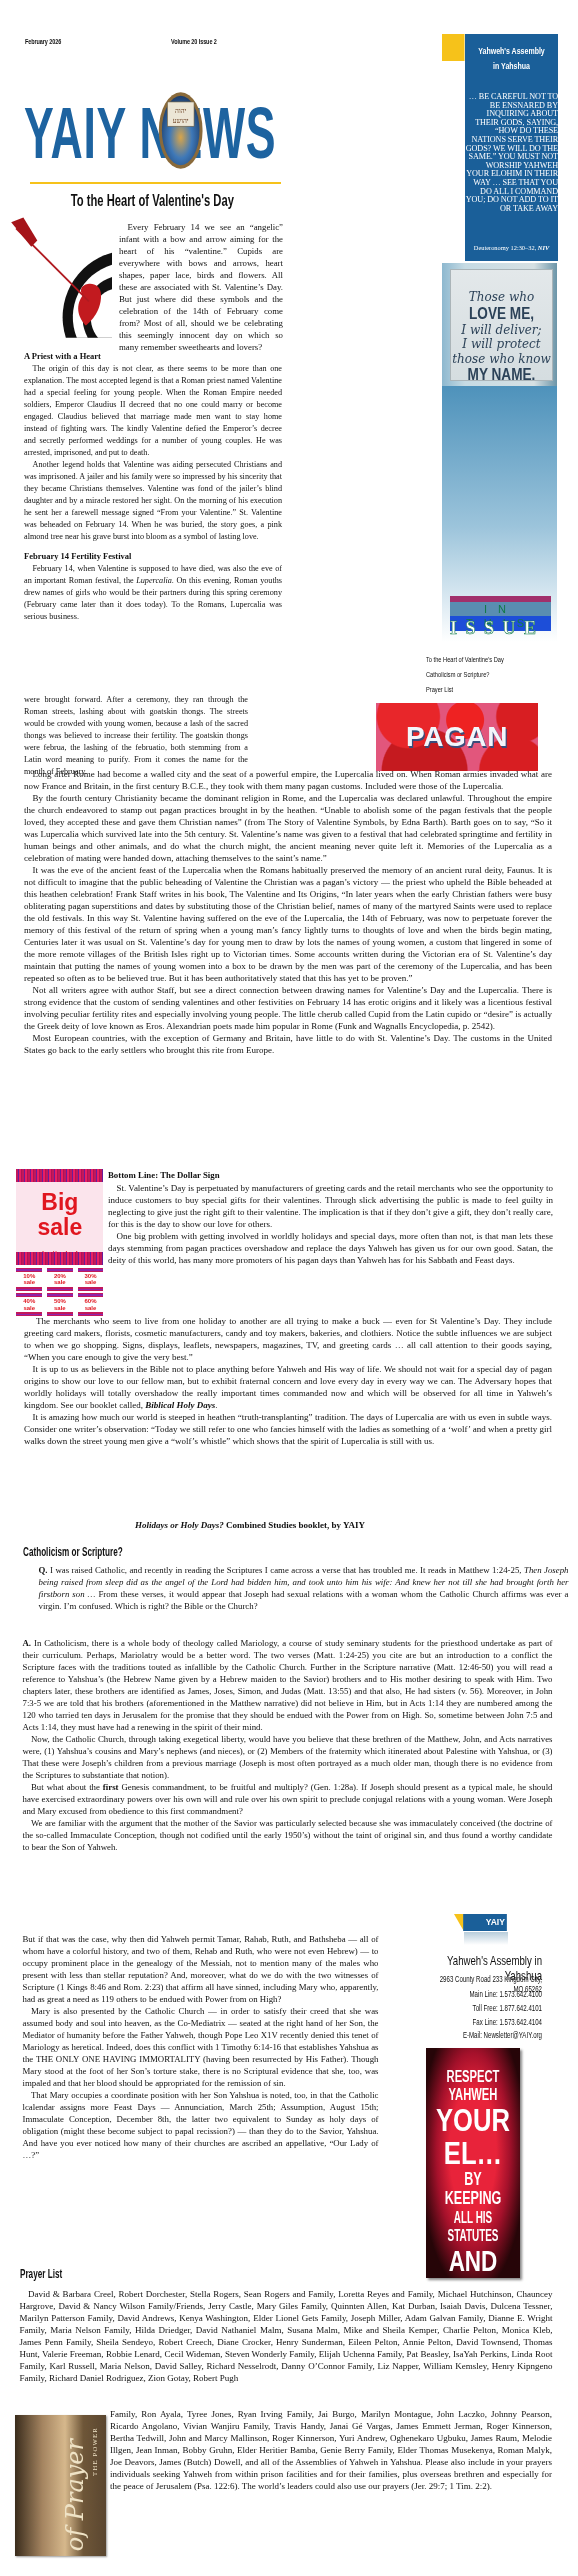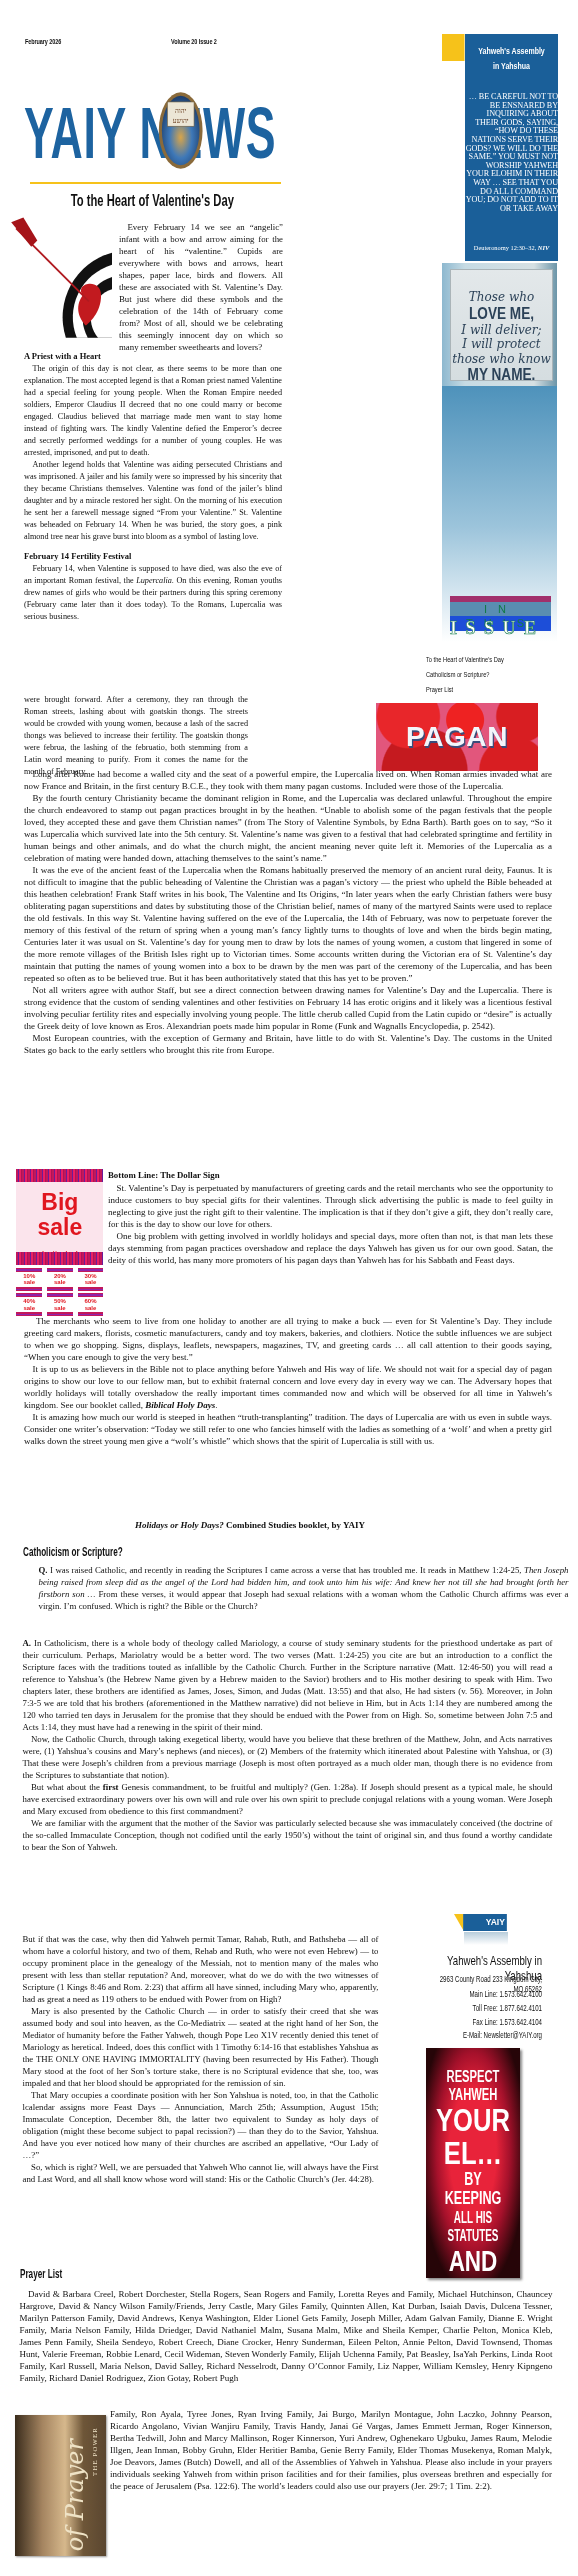--- a/index.html
+++ b/index.html
@@ -171,21 +171,20 @@
   <p class="p" style="font-size:8.8px; line-height:12px;"><b>A.</b><span> In Catholicism, there is a whole body of theology called Mariology, a course of study seminary students for the priesthood undertake as part of their curriculum.  Perhaps, Mariolatry would be a better word.  The two verses (Matt. 1:24-25) you cite are but an introduction to a conflict the Scripture faces with the traditions touted as infallible by the Catholic Church.  Further in the Scripture narrative (Matt. 12:46-50) you will read a reference to Yahshua’s (the Hebrew Name given by a Hebrew maiden to the Savior) brothers and to His mother desiring to speak with Him.  Two chapters later, these brothers are identified as James, Joses, Simon, and Judas (Matt. 13:55) and that also, He had sisters (v. 56).  Moreover, in John 7:3-5 we are told that his brothers (aforementioned in the Matthew narrative) did not believe in Him, but in Acts 1:14 they are numbered among the 120 who tarried ten days in Jerusalem for the promise that they should be endued with the Power from on High.  So, sometime between John 7:5 and Acts 1:14, they must have had a renewing in the spirit of their mind.</span></p>
   <p class="p ind" style="font-size:8.8px; line-height:12px;">Now, the Catholic Church, through taking exegetical liberty, would have you believe that these brethren of the Matthew, John, and Acts narratives were, (1) Yahshua’s cousins and Mary’s nephews (and nieces), or (2) Members of the fraternity which itinerated about Palestine with Yahshua, or (3) That these were Joseph’s children from a previous marriage (Joseph is most often portrayed as a much older man, though there is no evidence from the Scriptures to substantiate that notion).</p>
   <p class="p ind" style="font-size:8.8px; line-height:12px;"><span>But what about the </span><b>first</b><span> Genesis commandment, to be fruitful and multiply? (Gen. 1:28a).  If Joseph should present as a typical male, he should have exercised extraordinary powers over his own will and rule over his own spirit to preclude conjugal relations with a young woman.  Were Joseph and Mary excused from obedience to this first commandment?</span></p>
   <p class="p ind" style="font-size:8.8px; line-height:12px;">We are familiar with the argument that the mother of the Savior was particularly selected because she was immaculately conceived (the doctrine of the so-called Immaculate Conception, though not codified until the early 1950’s) without the taint of original sin, and thus found a worthy candidate to bear the Son of Yahweh.</p>
 </div>
 
 <div class="abs" style="left:22.5px; top:1913px; width:356px;margin-top:20px;">
   <p class="p" style="font-size:8.8px; line-height:12px;">But if that was the case, why then did Yahweh permit Tamar, Rahab, Ruth, and Bathsheba — all of whom have a colorful history, and two of them, Rehab and Ruth, who were not even Hebrew) — to occupy prominent place in the genealogy of the Messiah, not to mention many of the males who present with less than stellar reputation?  And, moreover, what do we do with the two witnesses of Scripture (1 Kings 8:46 and Rom. 2:23) that affirm all have sinned, including Mary who, apparently, had as great a need as 119 others to be endued with Power from on High?</p>
   <p class="p ind" style="font-size:8.8px; line-height:12px;">Mary is also presented by the Catholic Church — in order to satisfy their creed that she was assumed body and soul into heaven, as the Co-Mediatrix — seated at the right hand of her Son, the Mediator of humanity before the Father Yahweh, though Pope Leo X1V recently denied this tenet of Mariology as heretical.  Indeed, does this conflict with 1 Timothy 6:14-16 that establishes Yahshua as the THE ONLY ONE HAVING IMMORTALITY (having been resurrected by His Father).   Though Mary stood at the foot of her Son’s torture stake, there is no Scriptural evidence that she, too, was impaled and that her blood should be appropriated for the remission of sin.</p>
   <p class="p ind" style="font-size:8.8px; line-height:12px;">That Mary occupies a coordinate position with her Son Yahshua is noted, too, in that the Catholic lcalendar assigns more Feast Days — Annunciation, March 25th; Assumption, August 15th; Immaculate Conception, December 8th, the latter two equivalent to Sunday as holy days of obligation (might these become subject to papal recission?) — than they do to the Savior, Yahshua.   And have you ever noticed how many of their churches are ascribed an appellative, “Our Lady of …?”</p>
-  <p class="p ind" style="font-size:8.8px; line-height:12px;">So, which is right?  Well, we are persuaded that Yahweh Who cannot lie, will always have the First and Last Word, and all shall know whose word will stand: His or the Catholic Church’s (Jer. 44:28).</p>
 </div>
 
 <div class="yn-tag-flag"></div>
 <div class="yn-tag">YAIY NEWS</div>
 <div class="yn-fade"></div>
 <div class="contact" style="top:1953px; font-size:13.4px;">Yahweh's Assembly in Yahshua</div>
 <div class="contact" style="top:1974px; font-size:8.5px;">2963 County Road 233 Kingdom City, MO 65262</div>
 <div class="contact" style="top:1989px; font-size:8.5px;">Main Line: 1.573.642.4100</div>
 <div class="contact" style="top:2003px; font-size:8.5px;">Toll Free: 1.877.642.4101</div>
 <div class="contact" style="top:2017px; font-size:8.5px;">Fax Line: 1.573.642.4104</div>

